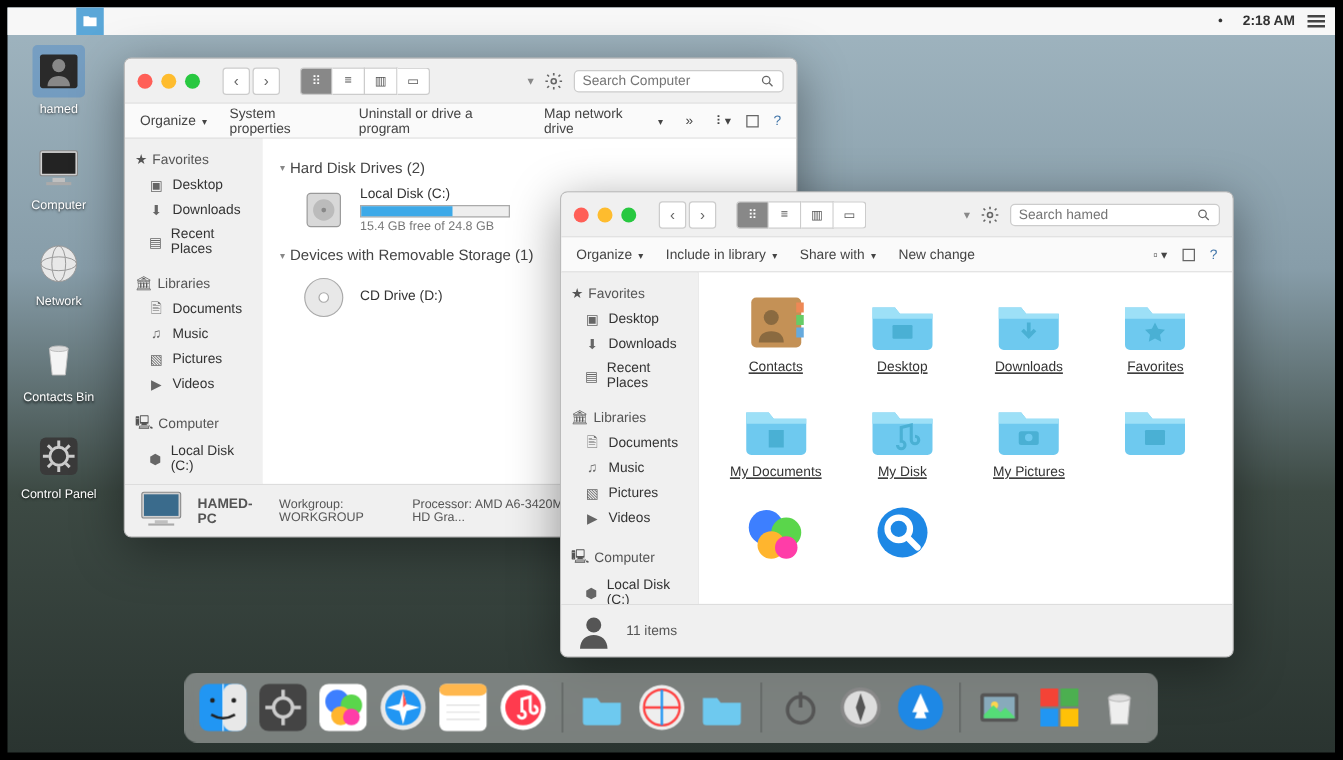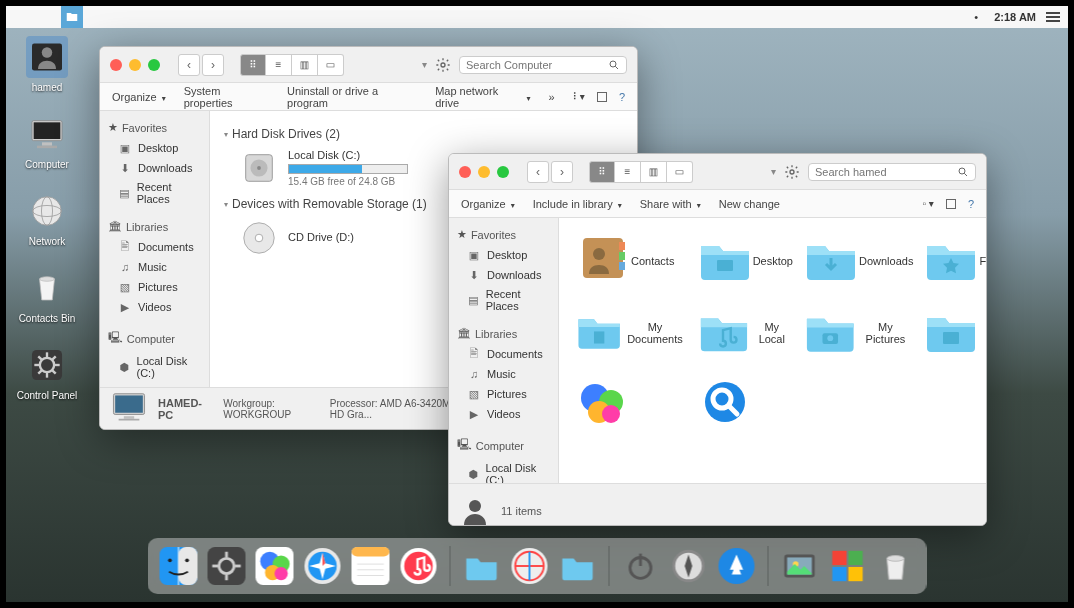--- a/index.html
+++ b/index.html
@@ -62,26 +62,26 @@
 .drive-bar { width:120px; height:10px; border:1px solid #aaa; background:#eee; margin-bottom:2px; position:relative; }
 .drive-bar-fill { height:100%; background:#3da9e8; }
 .drive-free { color:#777; font-size:10px; }
 
 .status-bar { height:42px; background:#f0f0f0; border-top:1px solid #ddd; display:flex; align-items:center; padding:4px 10px; gap:10px; font-size:10px; color:#555; }
 .status-thumb { width:44px; height:34px; }
 .status-lines { display:flex; flex-direction:row; gap:1px; }
 .status-main { font-size:11px; font-weight:600; }
 
 .icon-grid { display:grid; grid-template-columns:repeat(4, 1fr); gap:18px 10px; padding:10px; }
-.ig-item { display:flex; flex-direction:row; align-items:center; cursor:pointer; }
+.ig-item { display:flex; flex-direction:column; align-items:center; cursor:pointer;text-decoration:underline; }
 .ig-icon { width:56px; height:48px; margin-bottom:6px; display:flex; align-items:center; justify-content:center; }
 .ig-label { font-size:11px; color:#333; text-align:center; }
 
 .folder-svg { fill:#6ec9ef; }
-.w2-status { height:54px; background:#f0f0f0; border-top:1px solid #ddd; display:flex; align-items:center; padding:4px 10px; gap:10px; font-size:11px; color:#555; }
+.w2-status { height:42px; background:#f0f0f0; border-top:1px solid #ddd; display:flex; align-items:center; padding:4px 10px; gap:10px; font-size:11px; color:#555; }
 
 .dock { position:absolute; left:50%; bottom:8px; transform:translateX(-50%); height:56px; background:rgba(220,220,220,0.45); border-radius:10px; display:flex; align-items:center; padding:0 10px; gap:6px; backdrop-filter:blur(4px); }
 .dock .sep { width:1px; height:40px; background:rgba(0,0,0,0.25); margin:0 4px; }
 .dock-item { width:42px; height:42px; border-radius:8px; display:flex; align-items:center; justify-content:center; cursor:pointer; }
 .dock-item svg { width:38px; height:38px; }
 
 .cmd-right { margin-left:auto; display:flex; gap:12px; align-items:center; }
 .cmd-right .sq { width:10px;height:10px;border:1px solid #666; }
 </style>
 </head>
@@ -470,21 +470,21 @@
               <span class="ig-label">My Documents</span>
             </div>
           <div class="ig-item">
               <div class="ig-icon">
                 <svg viewBox="0 0 56 48">
                   <path class="folder-svg" d="M4 12h18l4 5h26v25a4 4 0 0 1-4 4H8a4 4 0 0 1-4-4z"></path>
                   <path fill="#9de0f7" d="M4 12h18l4 5h26v4H4z"></path>
                   <path d="M24 38a3 3 0 1 0 3-3V24l8-2v12a3 3 0 1 0 3-3" stroke="#4ab0d4" stroke-width="2.5" fill="none"></path>
                 </svg>
               </div>
-              <span class="ig-label">My Local</span>
+              <span class="ig-label">My Disk</span>
             </div>
           <div class="ig-item">
               <div class="ig-icon">
                 <svg viewBox="0 0 56 48">
                   <path class="folder-svg" d="M4 12h18l4 5h26v25a4 4 0 0 1-4 4H8a4 4 0 0 1-4-4z"></path>
                   <path fill="#9de0f7" d="M4 12h18l4 5h26v4H4z"></path>
                   <rect x="20" y="27" width="16" height="11" rx="2" fill="#4ab0d4"></rect>
                   <circle cx="28" cy="32" r="3" fill="#6ec9ef"></circle>
                 </svg>
               </div>

